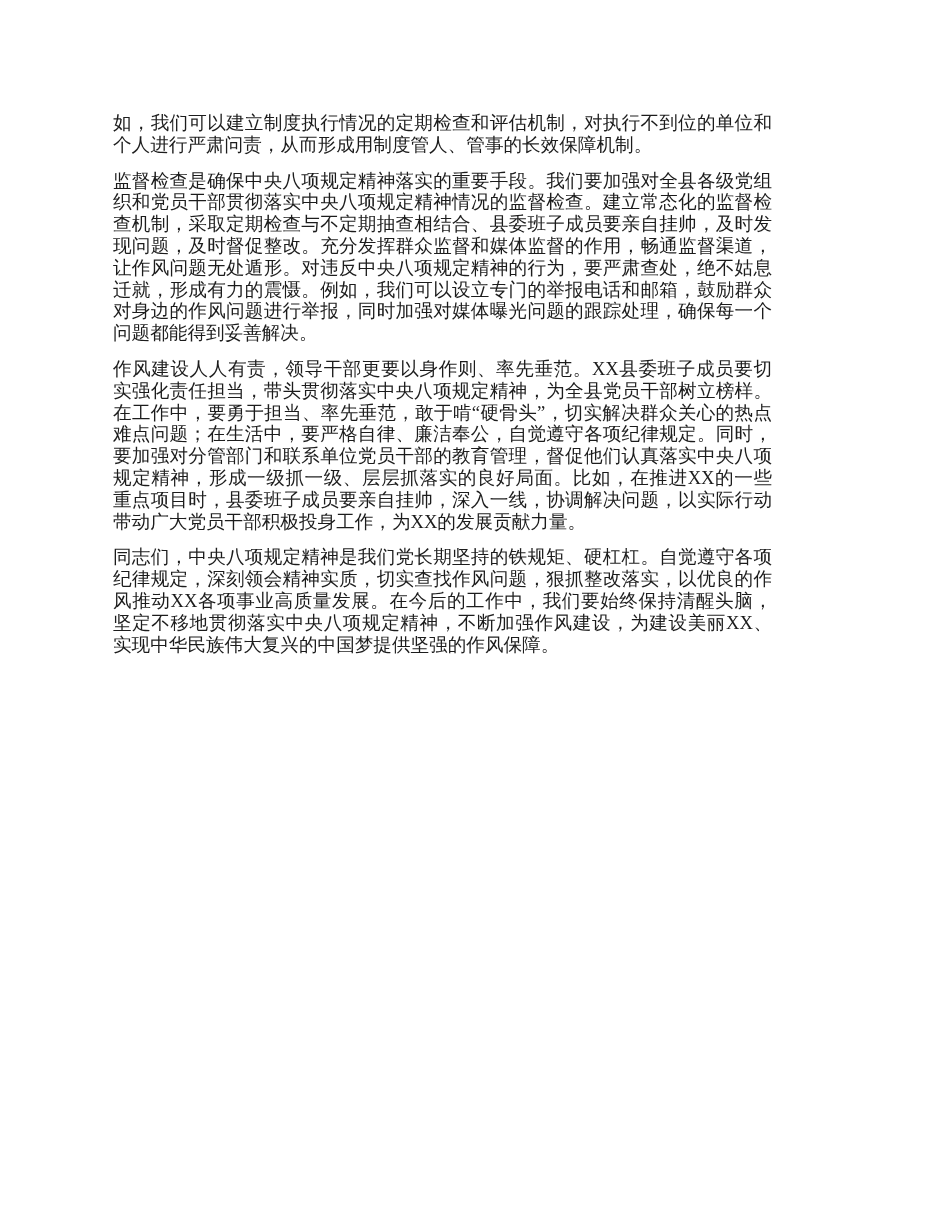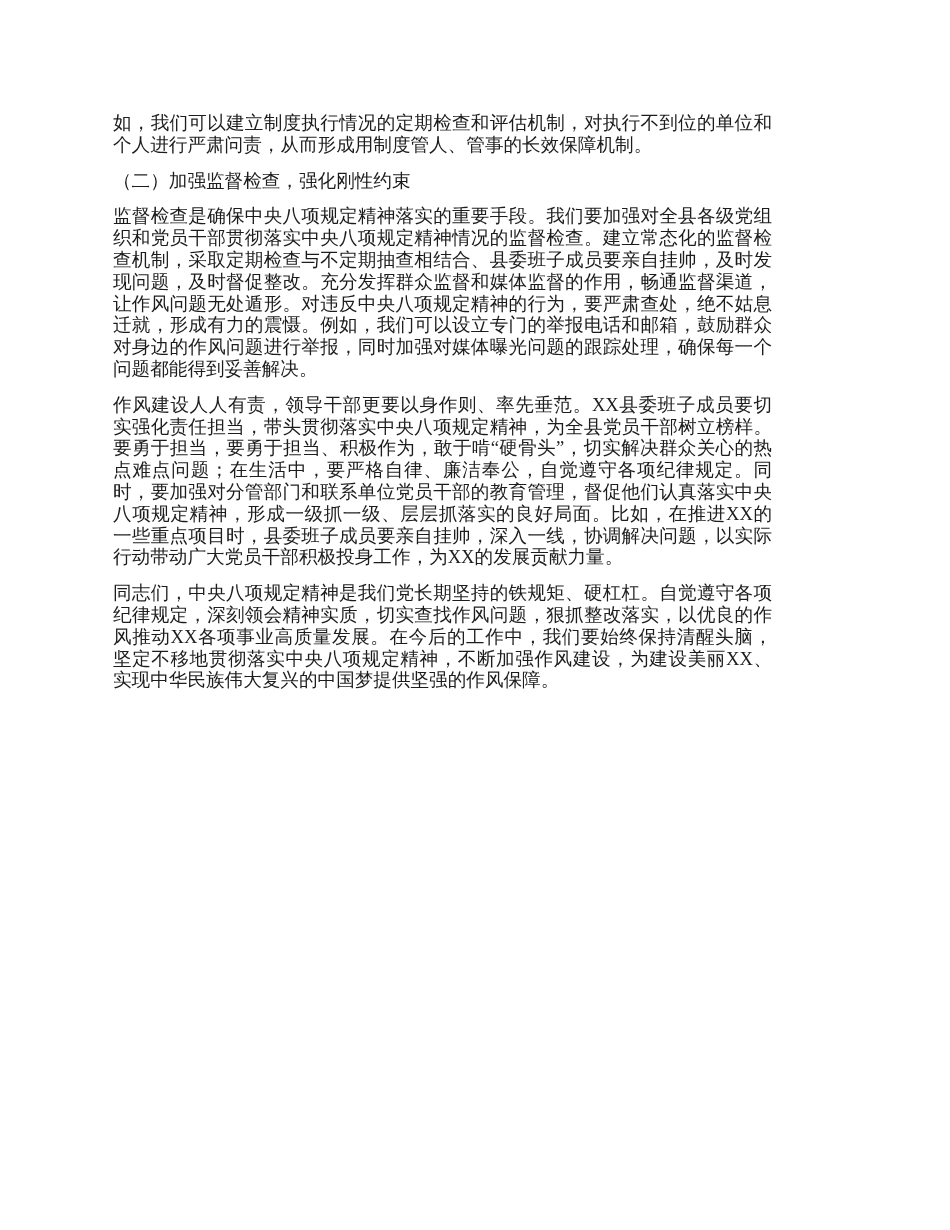--- a/index.html
+++ b/index.html
@@ -35,18 +35,17 @@
     font-weight: normal; 
     text-align: left;
   }
 </style>
 </head>
 <body style="background: rgb(255, 255, 255);">
 
 <div class="page">
   <div class="doc" style="color: rgb(28, 28, 28);">
       <p class="para">如，我们可以建立制度执行情况的定期检查和评估机制，对执行不到位的单位和个人进行严肃问责，从而形成用制度管人、管事的长效保障机制。</p>
-      <p class="heading">（二）加强监督检查，强化刚性约束</p>
       <p class="para">监督检查是确保中央八项规定精神落实的重要手段。我们要加强对全县各级党组织和党员干部贯彻落实中央八项规定精神情况的监督检查。建立常态化的监督检查机制，采取定期检查与不定期抽查相结合、县委班子成员要亲自挂帅，及时发现问题，及时督促整改。充分发挥群众监督和媒体监督的作用，畅通监督渠道，让作风问题无处遁形。对违反中央八项规定精神的行为，要严肃查处，绝不姑息迁就，形成有力的震慑。例如，我们可以设立专门的举报电话和邮箱，鼓励群众对身边的作风问题进行举报，同时加强对媒体曝光问题的跟踪处理，确保每一个问题都能得到妥善解决。</p>
-      <p class="para">作风建设人人有责，领导干部更要以身作则、率先垂范。XX县委班子成员要切实强化责任担当，带头贯彻落实中央八项规定精神，为全县党员干部树立榜样。要勇于担当，要勇于担当、积极作为，敢于啃“硬骨头”，切实解决群众关心的热点难点问题；在生活中，要严格自律、廉洁奉公，自觉遵守各项纪律规定。同时，要加强对分管部门和联系单位党员干部的教育管理，督促他们认真落实中央八项规定精神，形成一级抓一级、层层抓落实的良好局面。比如，在推进XX的一些重点项目时，县委班子成员要亲自挂帅，深入一线，协调解决问题，以实际行动带动广大党员干部积极投身工作，为XX的发展贡献力量。</p>
+      <p class="para">作风建设人人有责，领导干部更要以身作则、率先垂范。XX县委班子成员要切实强化责任担当，带头贯彻落实中央八项规定精神，为全县党员干部树立榜样。在工作中，要勇于担当、率先垂范，敢于啃“硬骨头”，切实解决群众关心的热点难点问题；在生活中，要严格自律、廉洁奉公，自觉遵守各项纪律规定。同时，要加强对分管部门和联系单位党员干部的教育管理，督促他们认真落实中央八项规定精神，形成一级抓一级、层层抓落实的良好局面。比如，在推进XX的一些重点项目时，县委班子成员要亲自挂帅，深入一线，协调解决问题，以实际行动带动广大党员干部积极投身工作，为XX的发展贡献力量。</p>
       <p class="para">同志们，中央八项规定精神是我们党长期坚持的铁规矩、硬杠杠。自觉遵守各项纪律规定，深刻领会精神实质，切实查找作风问题，狠抓整改落实，以优良的作风推动XX各项事业高质量发展。在今后的工作中，我们要始终保持清醒头脑，坚定不移地贯彻落实中央八项规定精神，不断加强作风建设，为建设美丽XX、实现中华民族伟大复兴的中国梦提供坚强的作风保障。</p>
     </div>
 </div>
 
 </body></html>

